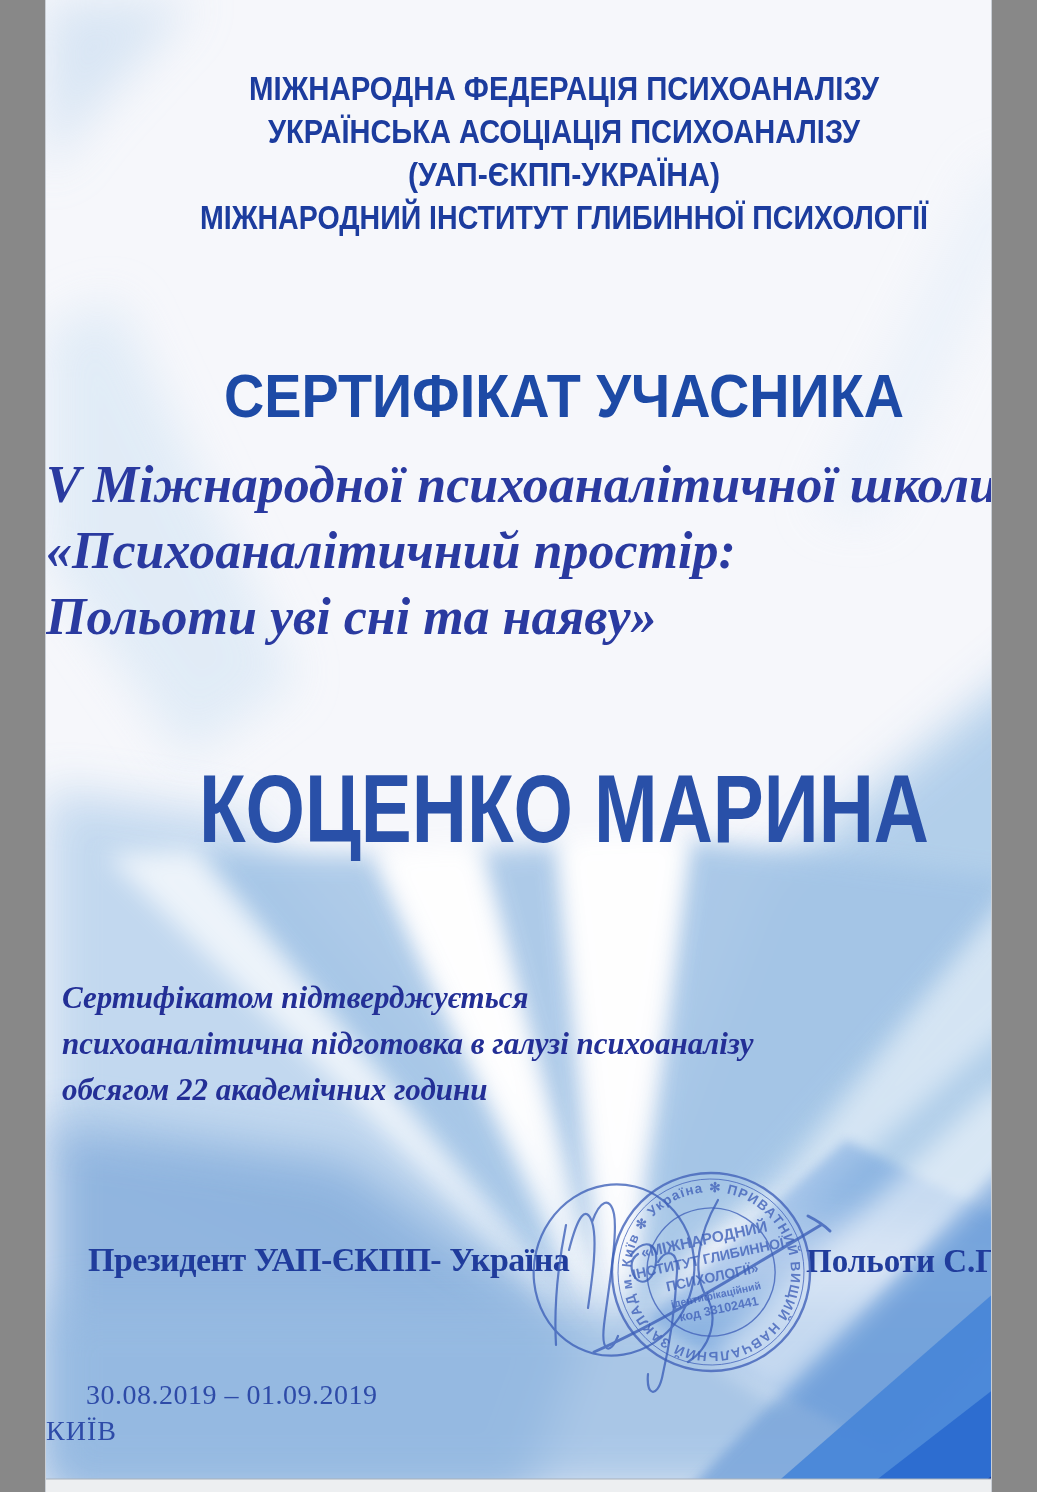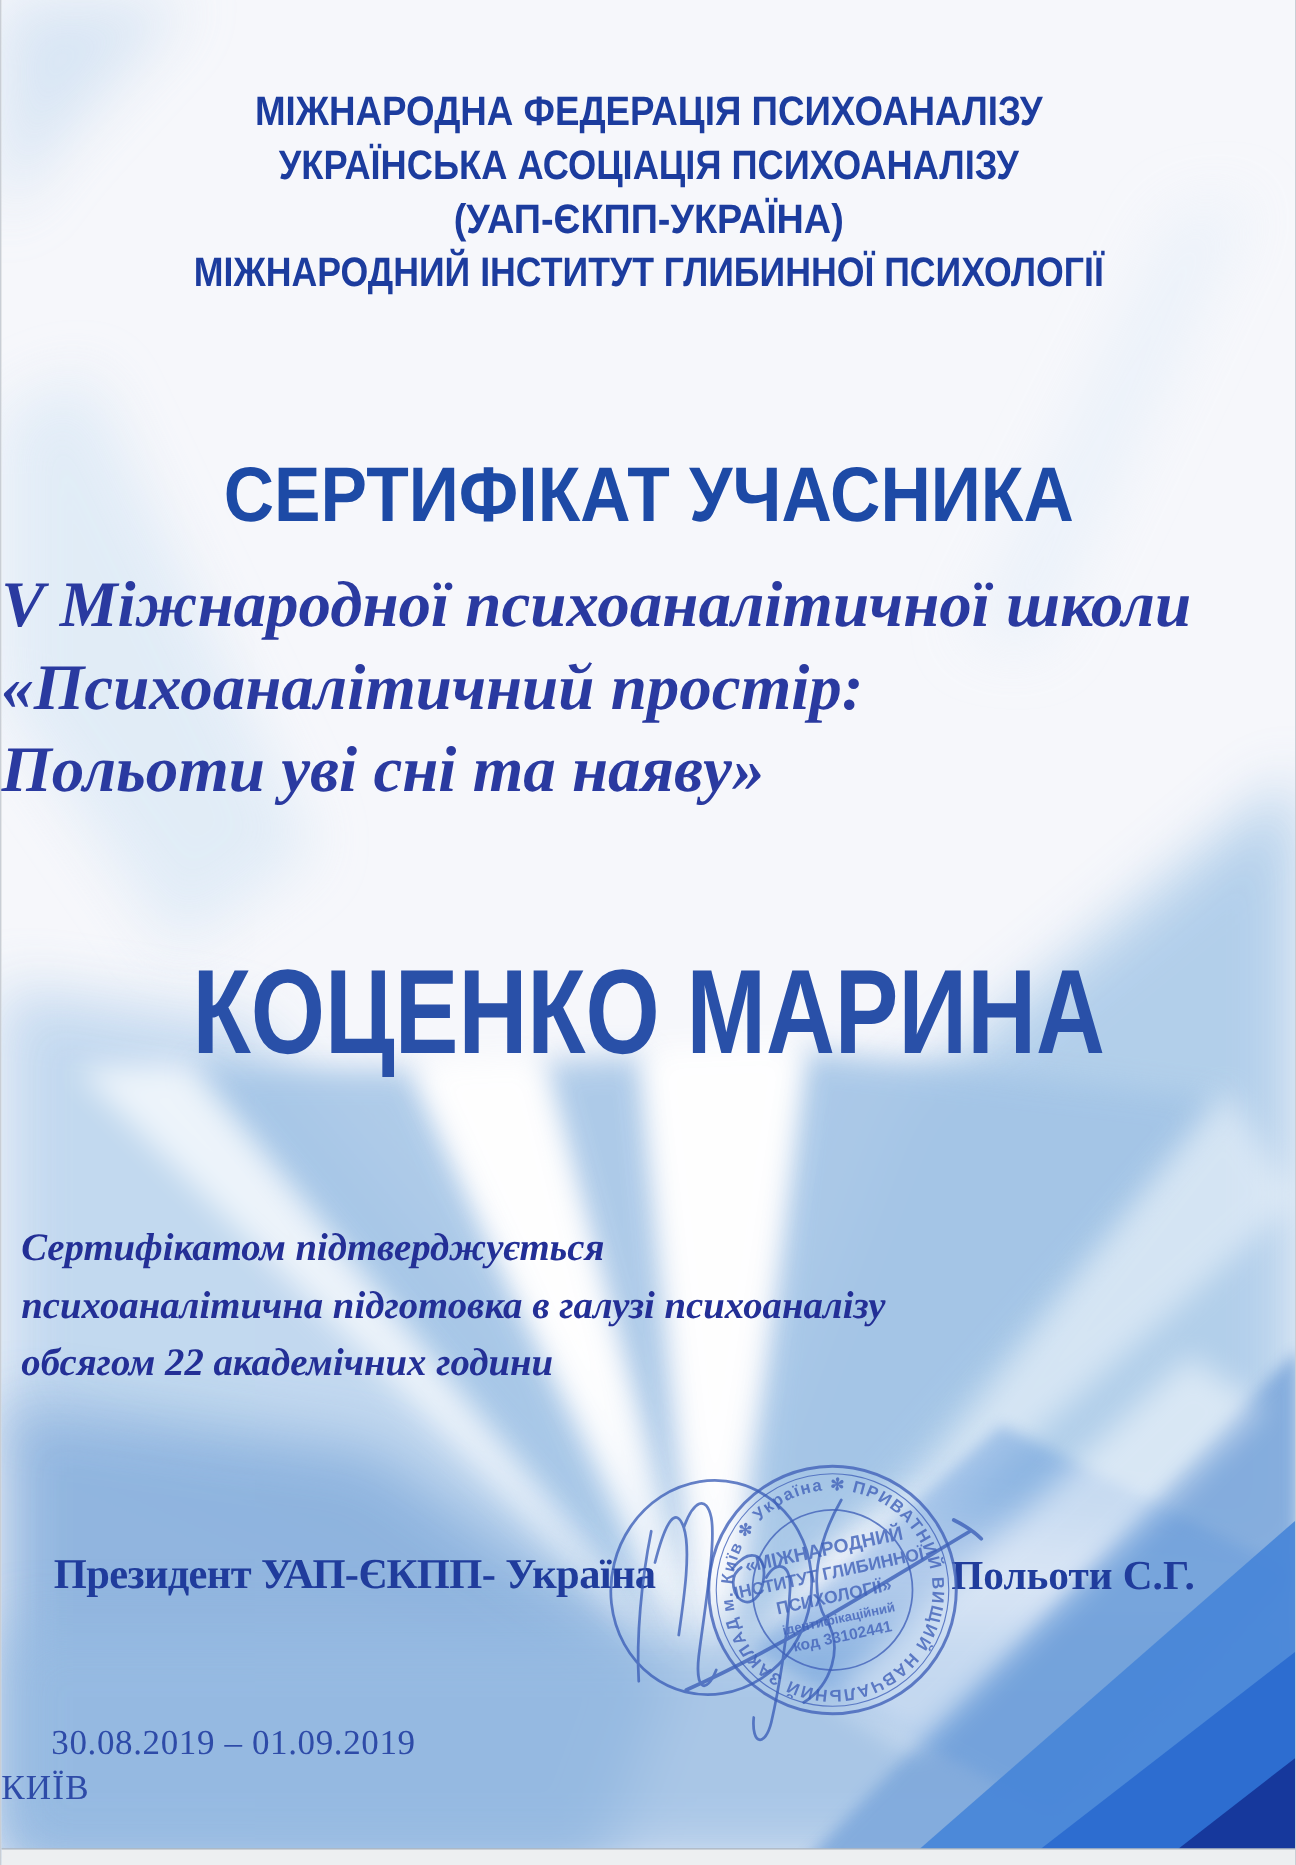--- a/index.html
+++ b/index.html
@@ -1,18 +1,18 @@
 <!DOCTYPE html>
 <html lang="uk"><head>
 <meta charset="utf-8">
 <style>
   html,body{margin:0;padding:0;background:#888;}
   .certificate{
     position:relative;
-    width:1035px;height:1492px;
+    width:945px;height:1492px;
     margin:0 auto;
     background:#f6f7fb;
     overflow:hidden;
     outline:1px solid #c9ced5;
     font-family:"Liberation Sans",sans-serif;
   }
   .layer{position:absolute;left:0;top:0;width:1037px;height:1492px;}
   .txt{position:absolute;left:0;width:1037px;text-align:left;}
   .event-block{top:452px;font:bold italic 52px/66px "Liberation Serif",serif;color:#2a3aa0;}
   .event-block div{white-space:nowrap;}

